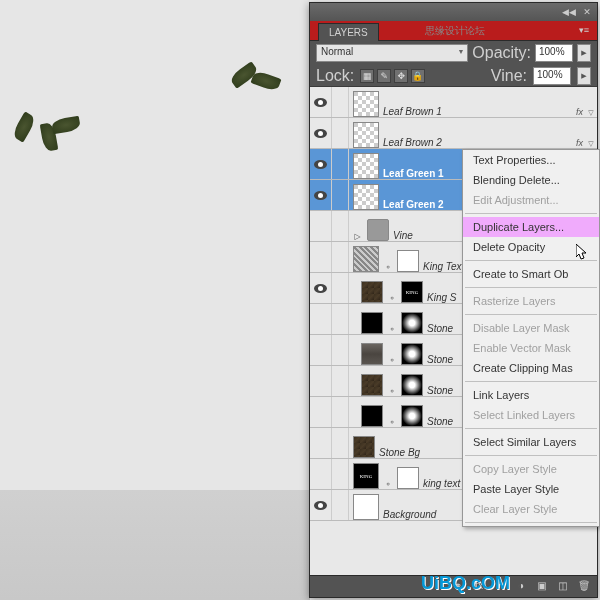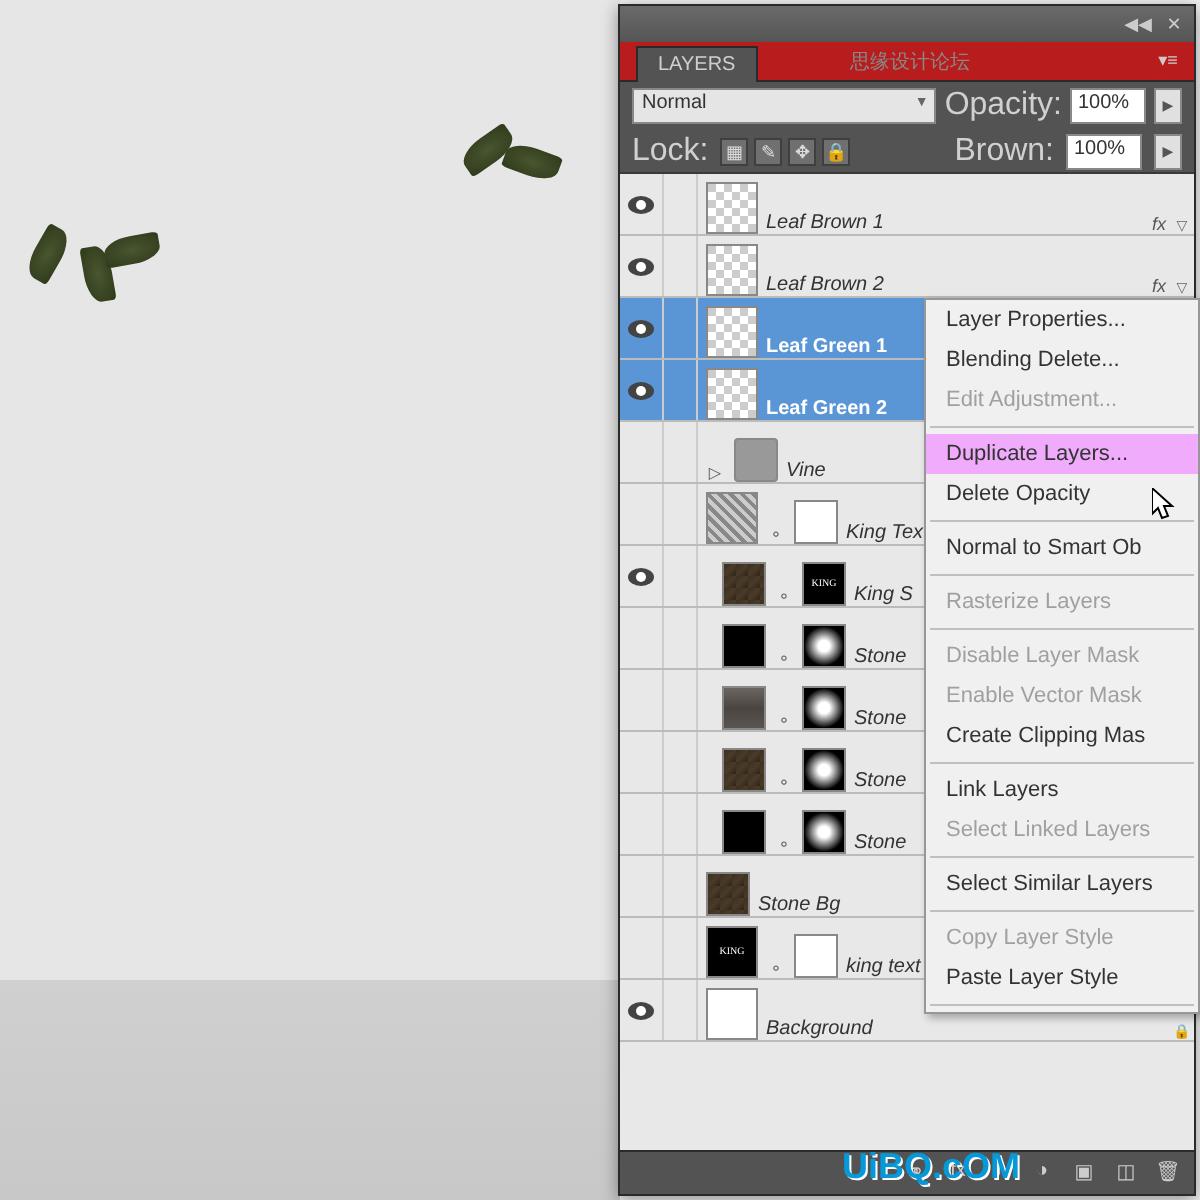--- a/index.html
+++ b/index.html
@@ -85,21 +85,21 @@
   </div>
   <div class="lock-row">
     <span class="label">Lock:</span>
     <div class="lock-icons">
       <div class="lock-ic">▦</div>
       <div class="lock-ic">✎</div>
       <div class="lock-ic">✥</div>
       <div class="lock-ic">🔒</div>
     </div>
     <span style="flex:1"></span>
-    <span class="label">Brown:</span>
+    <span class="label">Vine:</span>
     <div class="pct-box">100%</div>
     <div class="arrow-btn">▶</div>
   </div>
   <div class="layers-list" id="layers">
       <div class="layer">
         <div class="vis">
           <div class="eye"></div>
         </div>
         <div class="link-col"></div>
         <div class="thumb checker"></div>
@@ -224,42 +224,43 @@
     <span class="foot-ic">fx</span>
     <span class="foot-ic">◐</span>
     <span class="foot-ic">◑</span>
     <span class="foot-ic">▣</span>
     <span class="foot-ic">◫</span>
     <span class="foot-ic">🗑</span>
   </div>
 </div>
 
 <div class="context-menu" id="ctx">
-    <div class="ctx-item">Layer Properties...</div>
+    <div class="ctx-item">Text Properties...</div>
     <div class="ctx-item">Blending Delete...</div>
     <div class="ctx-item disabled">Edit Adjustment...</div>
     <div class="ctx-sep"></div>
     <div class="ctx-item hover">Duplicate Layers...</div>
     <div class="ctx-item">Delete Opacity</div>
     <div class="ctx-sep"></div>
-    <div class="ctx-item">Normal to Smart Ob</div>
+    <div class="ctx-item">Create to Smart Ob</div>
     <div class="ctx-sep"></div>
     <div class="ctx-item disabled">Rasterize Layers</div>
     <div class="ctx-sep"></div>
     <div class="ctx-item disabled">Disable Layer Mask</div>
     <div class="ctx-item disabled">Enable Vector Mask</div>
     <div class="ctx-item">Create Clipping Mas</div>
     <div class="ctx-sep"></div>
     <div class="ctx-item">Link Layers</div>
     <div class="ctx-item disabled">Select Linked Layers</div>
     <div class="ctx-sep"></div>
     <div class="ctx-item">Select Similar Layers</div>
     <div class="ctx-sep"></div>
     <div class="ctx-item disabled">Copy Layer Style</div>
     <div class="ctx-item">Paste Layer Style</div>
+    <div class="ctx-item disabled">Clear Layer Style</div>
     <div class="ctx-sep"></div>
   </div>
 
 <svg class="cursor" style="left:576px;top:244px" viewBox="0 0 14 18">
     <path d="M0 0 L0 13 L3 10 L5 15 L8 14 L6 9 L10 9 Z" fill="#fff" stroke="#000" stroke-width="1"></path>
   </svg>
 
 <div class="watermark">UiBQ.cOM</div>
 <div class="watermark2">思缘设计论坛</div>
 

